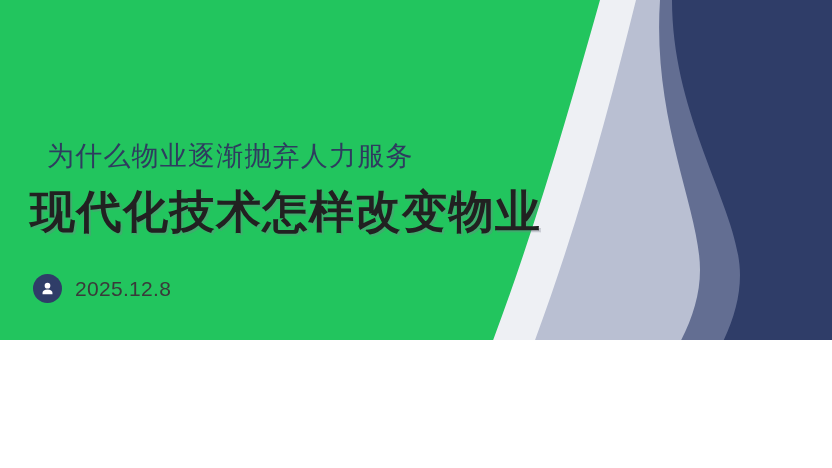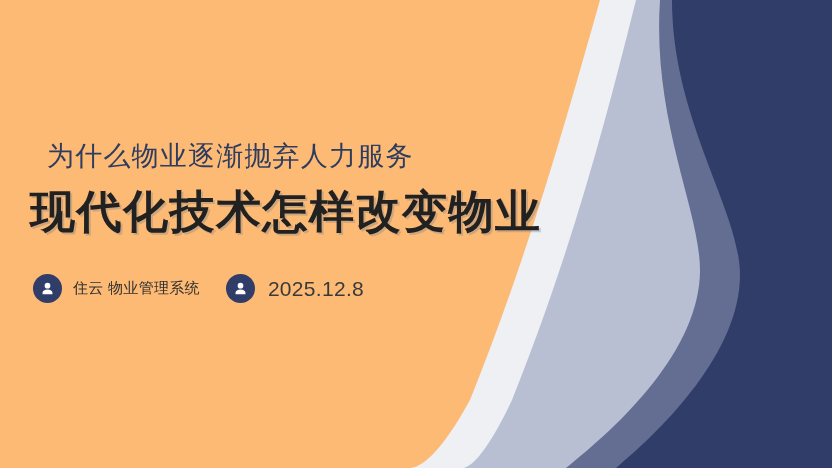--- a/index.html
+++ b/index.html
@@ -8,22 +8,22 @@
   }
   body {
     width: 832px;
     height: 468px;
     overflow: hidden;
     font-family: "Liberation Sans", "DejaVu Sans", sans-serif;
   }
   .slide {
     position: relative;
     width: 832px;
-    height: 468px;
-    background: #fdba74;
+    height: 340px;
+    background: #22c55e;
     overflow: hidden;
   }
   .waves {
     position: absolute;
     top: 0;
     right: 0;
     width: 832px;
     height: 468px;
     pointer-events: none;
   }
@@ -111,29 +111,20 @@
   </svg>
 
   <div class="content">
 
     <div class="subtitle">为什么物业逐渐抛弃人力服务</div>
 
     <div class="title">现代化技术怎样改变物业</div>
 
     <div class="meta-row">
 
-      <div class="meta-item">
-        <span class="avatar">
-          <svg width="17" height="17" viewBox="0 0 24 24" fill="#ffffff">
-            <circle cx="12" cy="8" r="4"></circle>
-            <path d="M12 13.5c-4.2 0-7 2.4-7 4.6V20h14v-1.9c0-2.2-2.8-4.6-7-4.6z"></path>
-          </svg>
-        </span>
-        <span class="meta-label">住云 物业管理系统</span>
-      </div>
 
       <div class="meta-item">
         <span class="avatar">
           <svg width="17" height="17" viewBox="0 0 24 24" fill="#ffffff">
             <circle cx="12" cy="8" r="4"></circle>
             <path d="M12 13.5c-4.2 0-7 2.4-7 4.6V20h14v-1.9c0-2.2-2.8-4.6-7-4.6z"></path>
           </svg>
         </span>
         <span class="meta-date">2025.12.8</span>
       </div>

